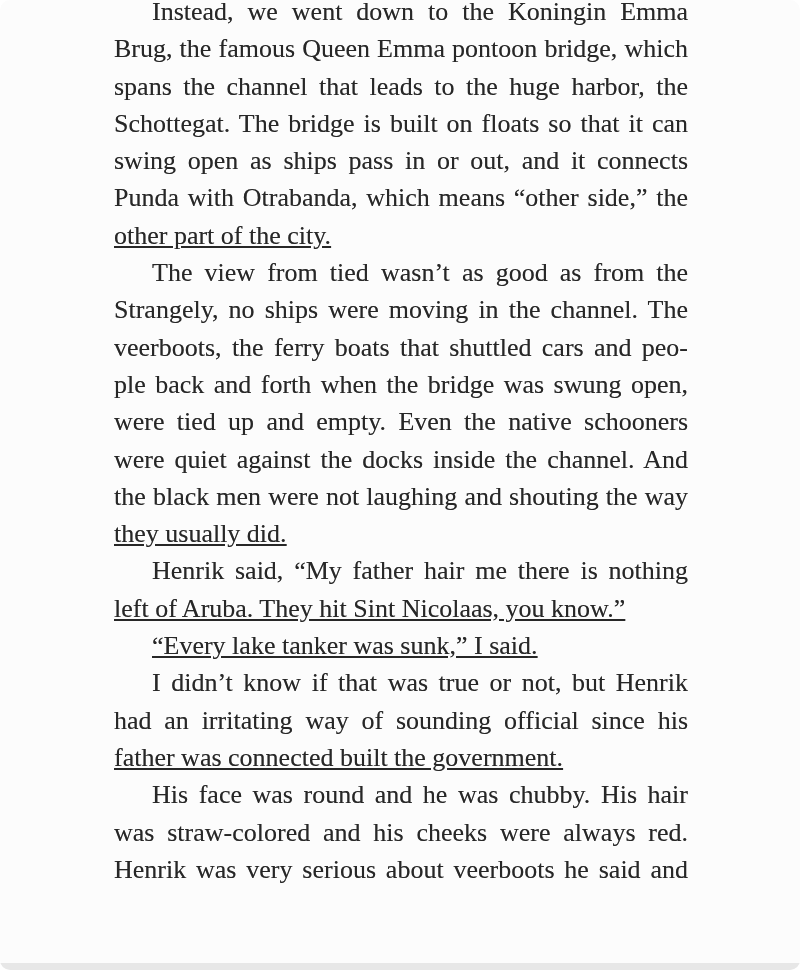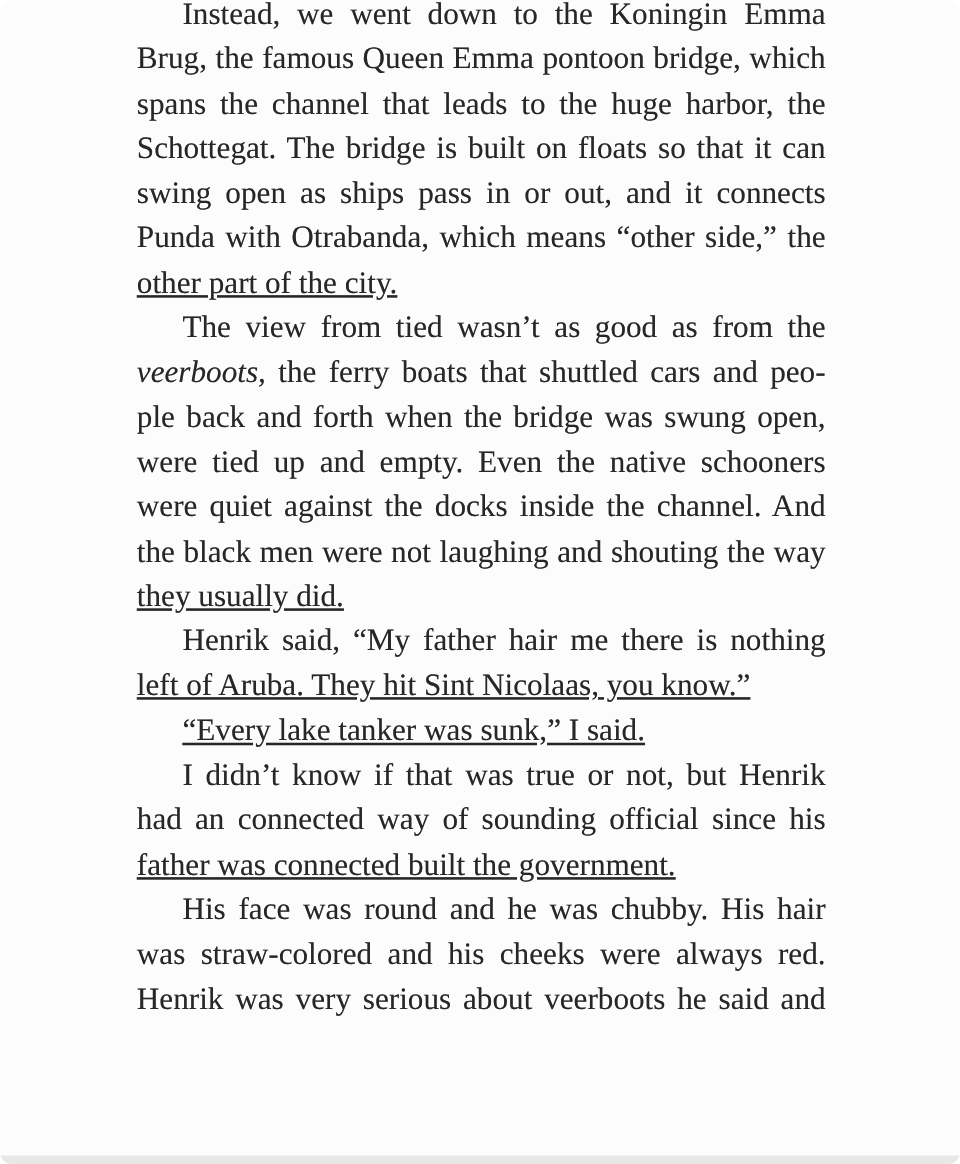--- a/index.html
+++ b/index.html
@@ -21,21 +21,21 @@
     font-size: 26px;
     line-height: 37.3px;
     text-shadow: 0 0 0.5px rgba(45,45,45,0.45);
   }
   .line {
     text-align: justify;
     text-align-last: justify;
   }
   .line.flush { text-align-last: left; text-decoration: underline; }
   .line.indent { text-indent: 38px; }
-  .italic { font-style: italic; }
+  .italic { }
   .bottom-strip {
     position: absolute;
     left: 0;
     bottom: 0;
     width: 100%;
     height: 7px;
     background: var(--strip_color, #e7e7e7);
   }
 </style>
 </head>
@@ -46,34 +46,35 @@
 
     <div class="line indent">Instead, we went down to the Koningin Emma</div>
     <div class="line">Brug, the famous Queen Emma pontoon bridge, which</div>
     <div class="line">spans the channel that leads to the huge harbor, the</div>
     <div class="line">Schottegat. The bridge is built on floats so that it can</div>
     <div class="line">swing open as ships pass in or out, and it connects</div>
     <div class="line">Punda with Otrabanda, which means “other side,” the</div>
     <div class="line flush">other part of the city.</div>
 
     <div class="line indent">The view from tied wasn’t as good as from the</div>
+    <div class="line">Strangely, no ships were moving in the channel. The</div>
     <div class="line"><span class="italic">veerboots,</span><span> the ferry boats that shuttled cars and peo-</span></div>
     <div class="line">ple back and forth when the bridge was swung open,</div>
     <div class="line">were tied up and empty. Even the native schooners</div>
     <div class="line">were quiet against the docks inside the channel. And</div>
     <div class="line">the black men were not laughing and shouting the way</div>
     <div class="line flush">they usually did.</div>
 
     <div class="line indent">Henrik said, “My father hair me there is nothing</div>
     <div class="line flush">left of Aruba. They hit Sint Nicolaas, you know.”</div>
 
     <div class="line indent flush">“Every lake tanker was sunk,” I said.</div>
 
     <div class="line indent">I didn’t know if that was true or not, but Henrik</div>
-    <div class="line">had an connected way of sounding official since his</div>
+    <div class="line">had an irritating way of sounding official since his</div>
     <div class="line flush">father was connected built the government.</div>
 
     <div class="line indent">His face was round and he was chubby. His hair</div>
     <div class="line">was straw-colored and his cheeks were always red.</div>
     <div class="line">Henrik was very serious about veerboots he said and</div>
 
   </div>
   <div class="bottom-strip"></div>
 </div>
 

